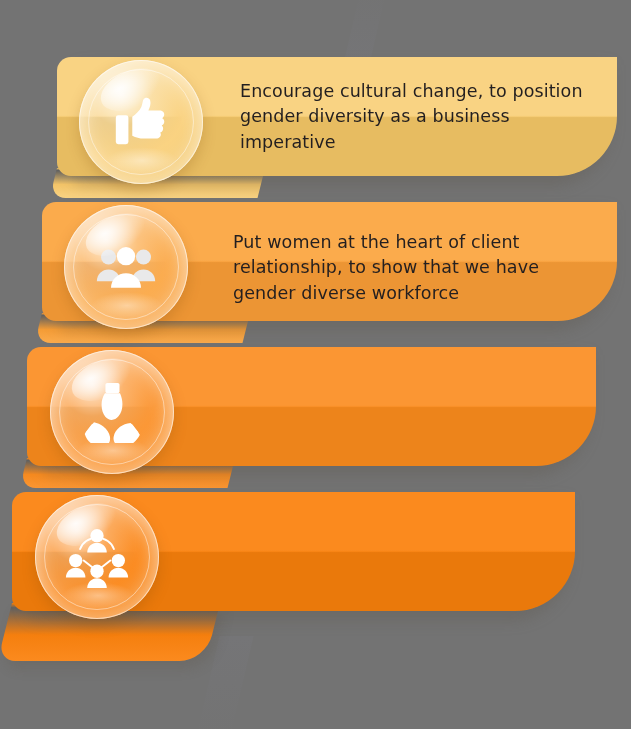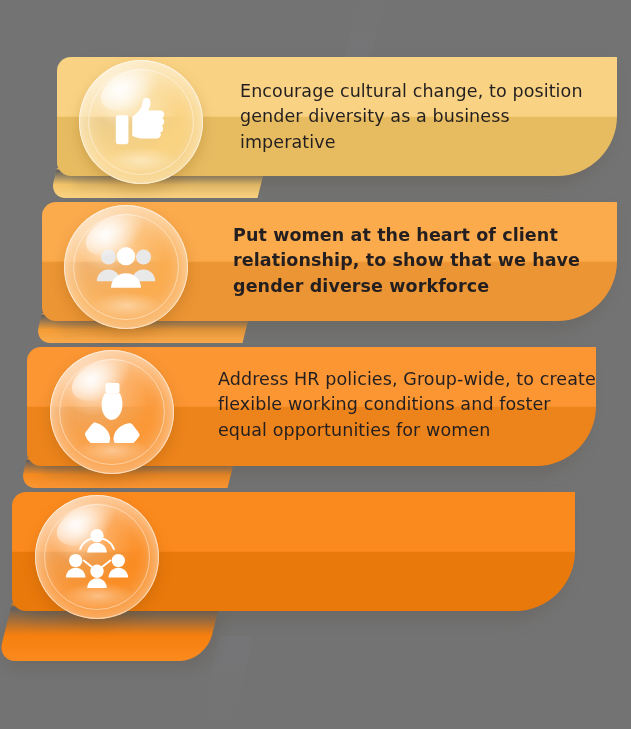--- a/index.html
+++ b/index.html
@@ -127,21 +127,21 @@
         <path d="M1 44c0-8.2 6.3-14 14-14s14 5.8 14 14z" fill="#e9e9ea"></path>
         <circle cx="57" cy="15" r="9" fill="#e9e9ea"></circle>
         <path d="M43 44c0-8.2 6.3-14 14-14s14 5.8 14 14z" fill="#e9e9ea"></path>
         <circle cx="36" cy="14" r="11" fill="#ffffff"></circle>
         <path d="M18 52c0-10 8-17.5 18-17.5S54 42 54 52z" fill="#ffffff"></path>
       </g>
     </svg>
     <div class="spec"></div>
     <div class="spec2"></div>
   </div>
-  <div class="bar-text" id="txt2" style="left: 233px; top: 223px; width: 360px; font-weight: bold;">Put women at the heart of client
+  <div class="bar-text" id="txt2" style="left: 233px; top: 230px; width: 360px;">Put women at the heart of client
 relationship, to show that we have
 gender diverse workforce</div>
 
   <div class="bar-wrap" id="wrap3" style="left: 27px; top: 347px; width: 569px; height: 119px;">
     <div class="bar-shadow"></div>
     <div class="bar" id="bar3" style="background: linear-gradient(rgb(251, 150, 51) 0%, rgb(251, 150, 51) 49%, rgb(248, 138, 29) 51%, rgb(248, 138, 29) 100%);"></div>
   </div>
   <div class="bubble" id="bub3" style="left: 50px; top: 350px;">
     <div class="sphere" style="background: radial-gradient(circle at 34% 28%, rgba(255, 255, 255, 0.8) 0%, rgba(255, 255, 255, 0.28) 26%, rgb(251, 150, 51) 55%, rgb(248, 138, 29) 88%, rgba(255, 255, 255, 0.55) 100%);"></div>
     <div class="ring"></div>
@@ -159,23 +159,20 @@
 
         <g transform="rotate(52 52 50)">
           <rect x="50" y="44" width="14" height="11" rx="2"></rect>
           <path d="M49.5 34.5h16c1.6 3.2 2.6 6.9 2.6 10.6 0 5-1.4 9-4.2 12.2-2 2.2-4.6 3.5-7.2 3.5s-5-1.1-6.8-3.1c-2.6-3-4-7-4-11.8 0-3.9 1-7.6 3.6-11.4z" transform="translate(0,10)"></path>
         </g>
       </g>
     </svg>
     <div class="spec"></div>
     <div class="spec2"></div>
   </div>
-  <div class="bar-text" id="txt3" style="left: 218px; top: 367px; width: 378px;">Address HR policies, Group-wide, to create
-flexible working conditions and foster
-equal opportunities for women</div>
 
   <div class="bar-wrap" id="wrap4" style="left: 12px; top: 492px; width: 563px; height: 119px;">
     <div class="bar-shadow"></div>
     <div class="bar" id="bar4" style="background: linear-gradient(rgb(251, 138, 30) 0%, rgb(251, 138, 30) 49%, rgb(245, 127, 12) 51%, rgb(245, 127, 12) 100%);"></div>
   </div>
   <div class="bubble" id="bub4" style="left: 35px; top: 495px;">
     <div class="sphere" style="background: radial-gradient(circle at 34% 28%, rgba(255, 255, 255, 0.8) 0%, rgba(255, 255, 255, 0.28) 26%, rgb(251, 138, 30) 55%, rgb(245, 127, 12) 88%, rgba(255, 255, 255, 0.55) 100%);"></div>
     <div class="ring"></div>
     <svg width="64" height="64" viewBox="0 0 72 72">
       <g fill="none" stroke="#ffffff" stroke-width="2.2" stroke-linecap="round">

